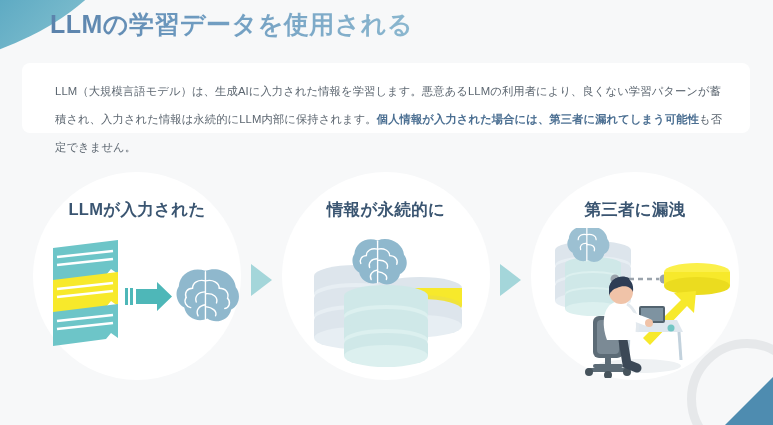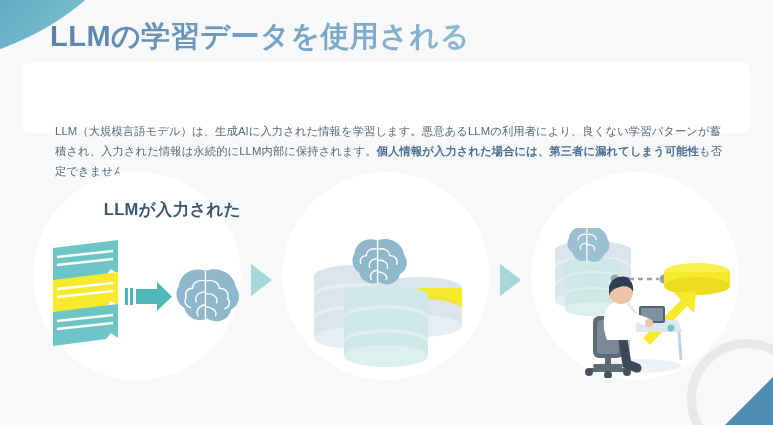--- a/index.html
+++ b/index.html
@@ -26,55 +26,54 @@
     border-left:48px solid transparent;
     border-bottom:48px solid #4e8cb0;
   }
   #corner-br-arc{
     position:absolute;right:-34px;bottom:-34px;width:120px;height:120px;
     border:9px solid #e6e8ea;border-radius:50%;
   }
 
   
   #page-title {
-    position:absolute; left:50px; top:17px;
-    font-size:29px; font-weight:bold; letter-spacing:.5px;
+    position:absolute; left:50px; top:8px;
+    font-size:25px; font-weight:bold; letter-spacing:.5px;
     color:#5f87b0;
     background:linear-gradient(90deg,#5b82ab 0%,#6e9bc0 40%,#8bb7cf 100%);
     -webkit-background-clip:text; background-clip:text; color:transparent;
     white-space:nowrap;
   }
 
   
   #intro-card {
     position:absolute; left:22px; top:63px; width:728px; height:70px;
     background:#ffffff; border-radius:8px;
   }
   #intro-text {
     position:absolute; left:33px; top:14px; width:668px;
-    font-size:11.3px; line-height:20px; color:#5c6670;
+    font-size:11.3px; line-height:28px; color:#5c6670;
     letter-spacing:.1px;
-    margin-top:44px;
   }
   #intro-text b { color:#4b6f92; font-weight:bold; }
 
   
   .panel {
     position:absolute; top:172px;
     width:208px; height:208px;
     border-radius:50%;
     background:#ffffff;
   }
   #panel-1 { left:33px; }
   #panel-2 { left:282px; }
   #panel-3 { left:531px; }
 
   .panel-title {
     position:absolute; left:0; right:0; top:26px;
-    text-align:right; color:#3a5571;
+    text-align:center; color:#3a5571;
     font-size:16.5px; font-weight:bold; line-height:22px;
     letter-spacing:.3px;
   }
   .panel-art { position:absolute; left:0; top:56px; width:208px; height:150px; }
 
   
   .connector {
     position:absolute; top:264px; width:0; height:0;
     border-top:16px solid transparent;
     border-bottom:16px solid transparent;
@@ -138,21 +137,21 @@
         <path d="M56 33 C60 37 58 43 53 44"></path>
       </g>
     </g>
   </svg>
 </div>
 
 <div class="connector" id="connector-1"></div>
 
 <div class="panel" id="panel-2">
   <div class="panel-title">
-    <br>
+    <span>情報が永続的に</span><br>
   </div>
   <svg class="panel-art" viewBox="0 0 208 150">
 
     <g>
       <g fill="#dde5ec">
         <ellipse cx="74" cy="48" rx="42" ry="11"></ellipse>
         <rect x="32" y="48" width="84" height="18"></rect>
         <ellipse cx="74" cy="66" rx="42" ry="11" fill="#e7eef3"></ellipse>
         <rect x="32" y="70" width="84" height="18"></rect>
         <ellipse cx="74" cy="70" rx="42" ry="11"></ellipse>
@@ -197,20 +196,23 @@
         <path d="M32 42 C40 43 45 47 43 52"></path>
         <path d="M47 22 C54 22 58 27 56 33"></path>
       </g>
     </g>
   </svg>
 </div>
 
 <div class="connector" id="connector-2"></div>
 
 <div class="panel" id="panel-3">
+  <div class="panel-title">
+    <span>第三者に漏洩</span>
+  </div>
   <svg class="panel-art" viewBox="0 0 208 150">
 
     <g>
       <g fill="#dde5ec">
         <ellipse cx="62" cy="22" rx="38" ry="9"></ellipse>
         <rect x="24" y="22" width="76" height="15"></rect>
         <ellipse cx="62" cy="37" rx="38" ry="9" fill="#e7eef3"></ellipse>
         <rect x="24" y="40" width="76" height="15"></rect>
         <ellipse cx="62" cy="40" rx="38" ry="9"></ellipse>
         <ellipse cx="62" cy="55" rx="38" ry="9" fill="#e7eef3"></ellipse>

